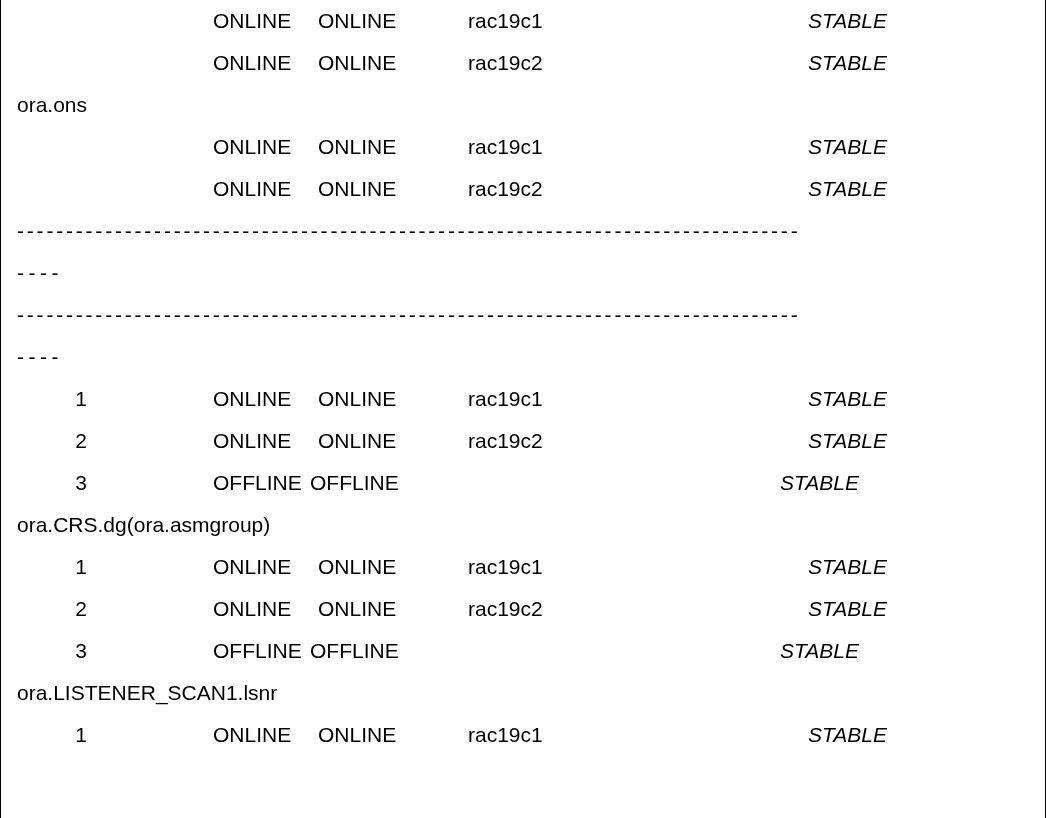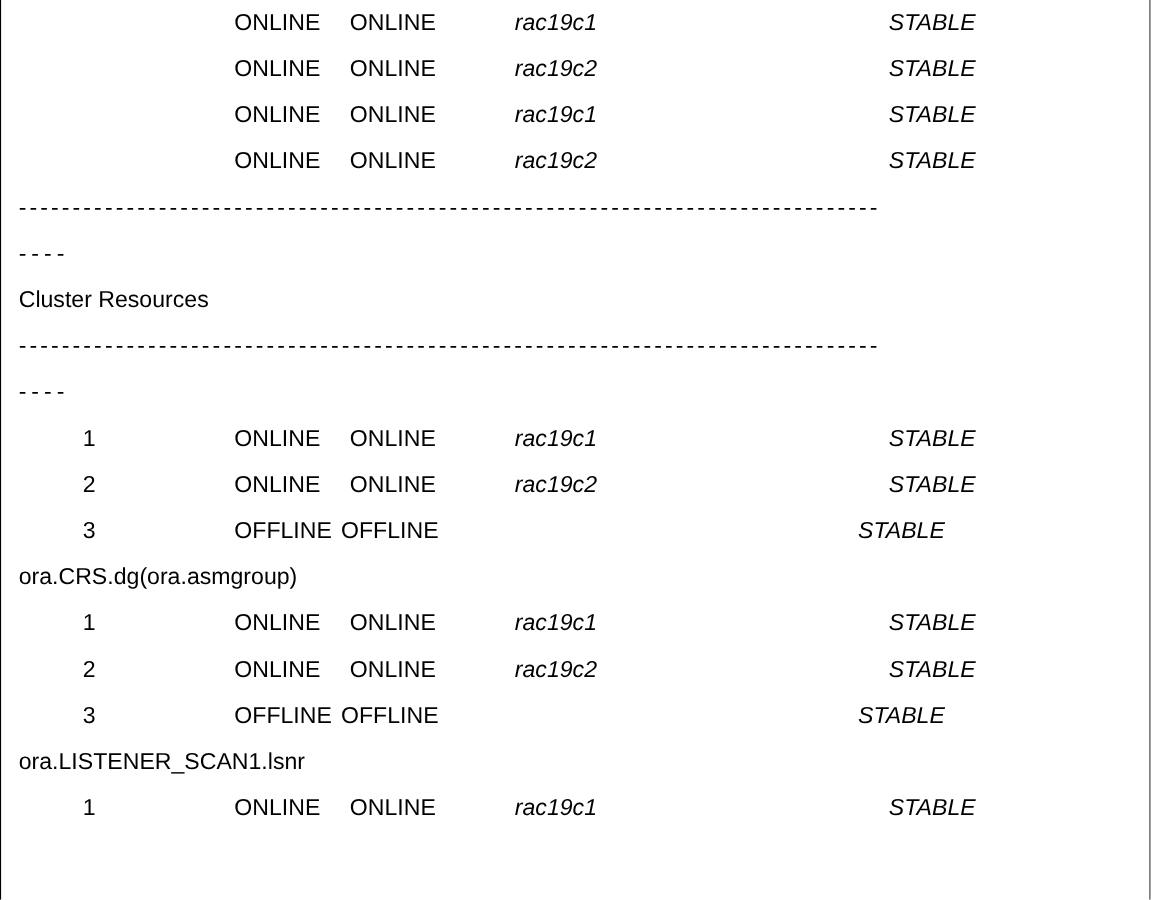--- a/index.html
+++ b/index.html
@@ -34,21 +34,20 @@
       padding-right: 48px;
     }
     .col-target {
       width: 105px;
     }
     .col-state {
       width: 150px;
     }
     .col-server {
       width: 340px;
-      font-style: italic;
     }
     .col-stable {
       flex: 1;
       font-style: italic;
     }
     .indent-noidx {
       width: 196px;
     }
     .dashes {
       letter-spacing: 2.8px;
@@ -75,39 +74,39 @@
     <span class="col-stable">STABLE</span>
   </div>
   <div class="row">
     <span class="indent-noidx"></span>
     <span class="col-target">ONLINE</span>
     <span class="col-state">ONLINE</span>
     <span class="col-server">rac19c2</span>
     <span class="col-stable">STABLE</span>
   </div>
 
+  <div class="line">ora.ons</div>
   <div class="row">
     <span class="indent-noidx"></span>
     <span class="col-target">ONLINE</span>
     <span class="col-state">ONLINE</span>
     <span class="col-server">rac19c1</span>
     <span class="col-stable">STABLE</span>
   </div>
   <div class="row">
     <span class="indent-noidx"></span>
     <span class="col-target">ONLINE</span>
     <span class="col-state">ONLINE</span>
     <span class="col-server">rac19c2</span>
     <span class="col-stable">STABLE</span>
   </div>
 
   <div class="line dashes">--------------------------------------------------------------------------------</div>
   <div class="line dashes-short">----</div>
 
-  <div class="section-title">Cluster Resources</div>
 
   <div class="line dashes">--------------------------------------------------------------------------------</div>
   <div class="line dashes-short">----</div>
 
   <div class="row">
     <span class="col-idx">1</span>
     <span style="width:78px"></span>
     <span class="col-target">ONLINE</span>
     <span class="col-state">ONLINE</span>
     <span class="col-server">rac19c1</span>

